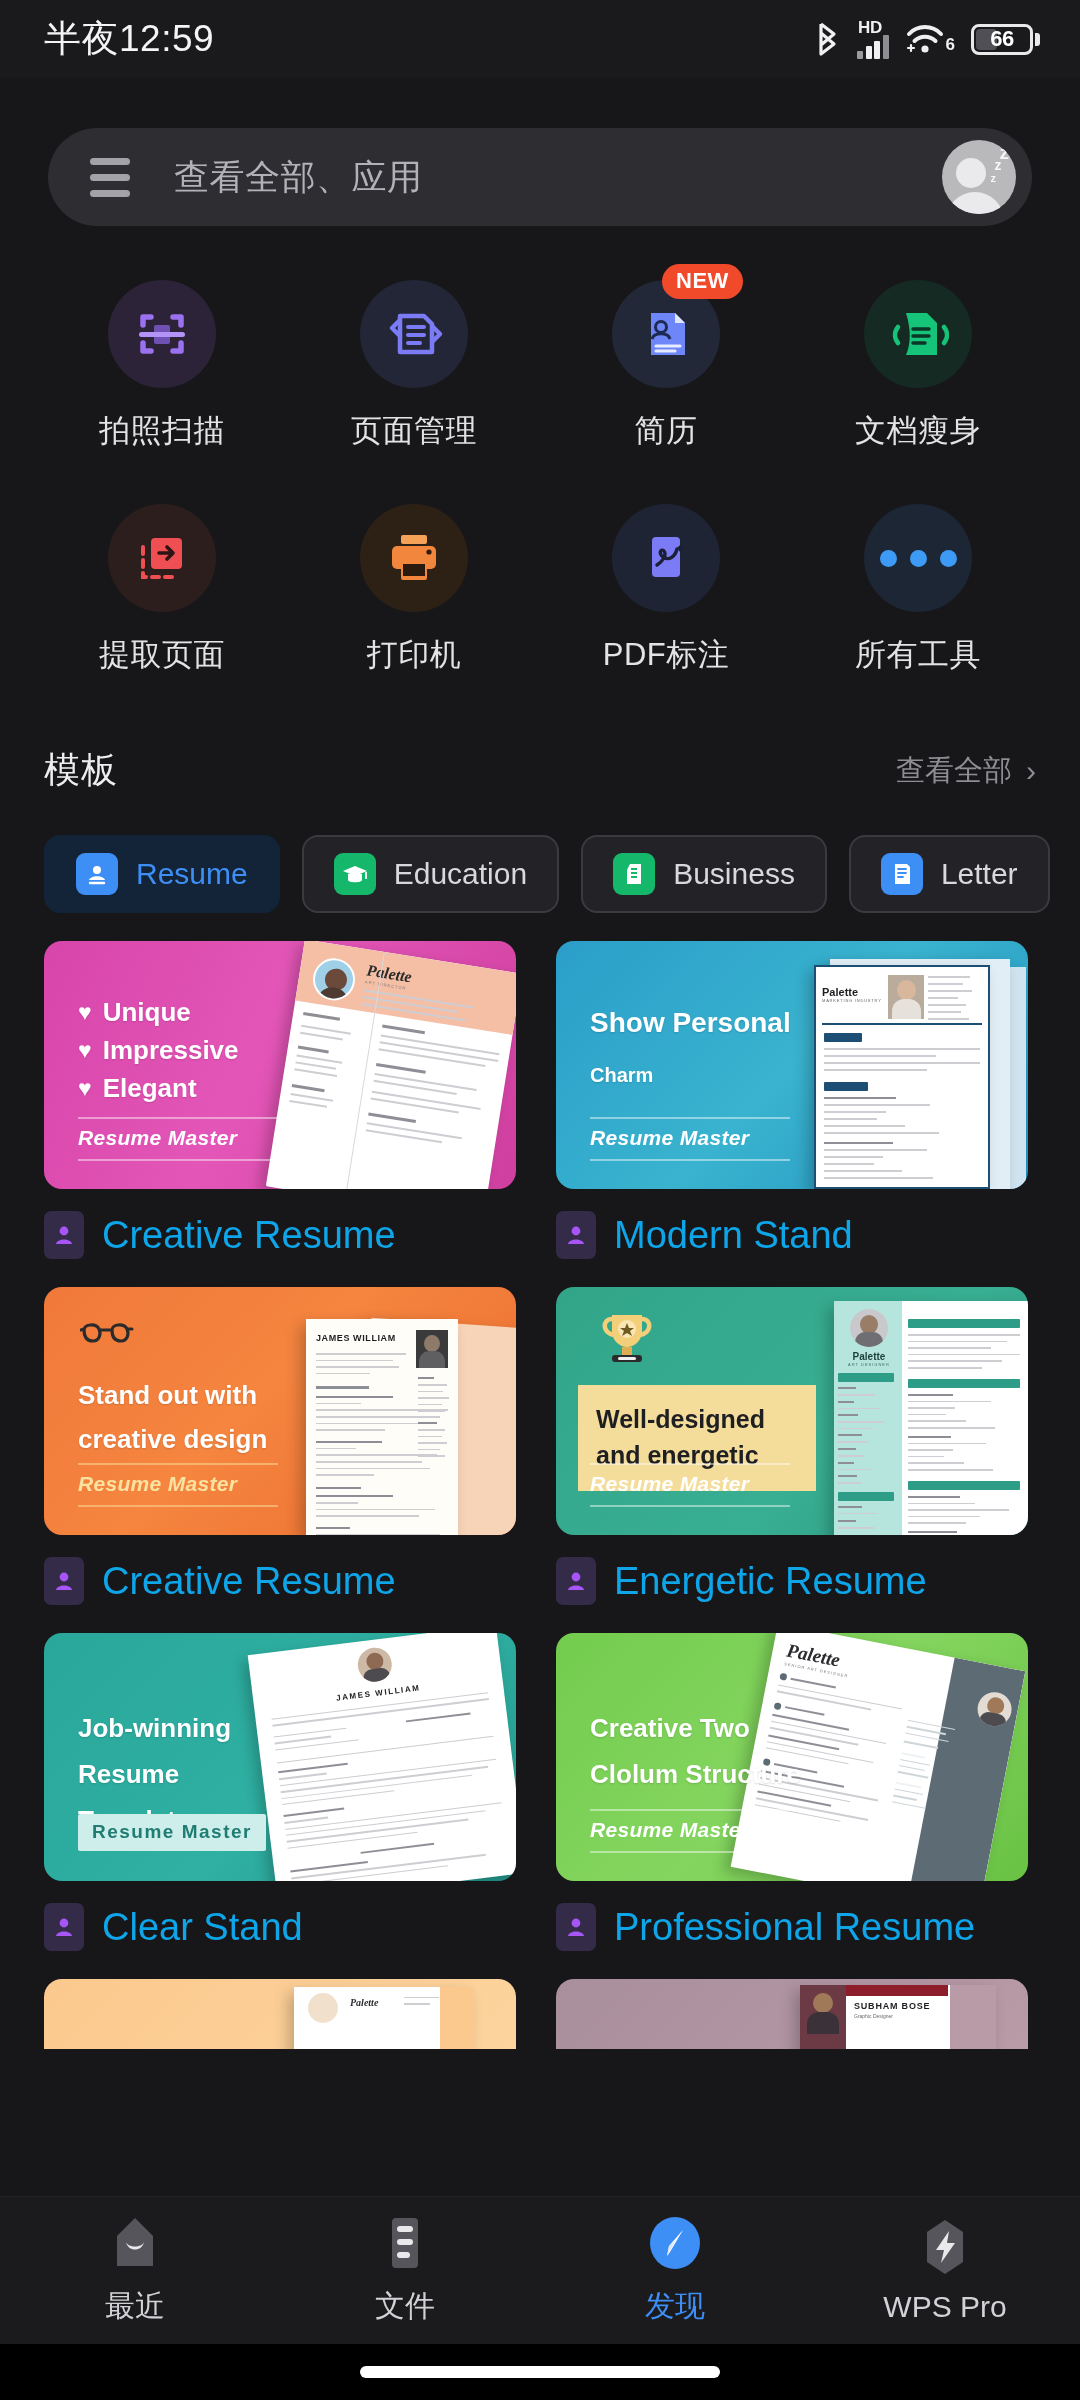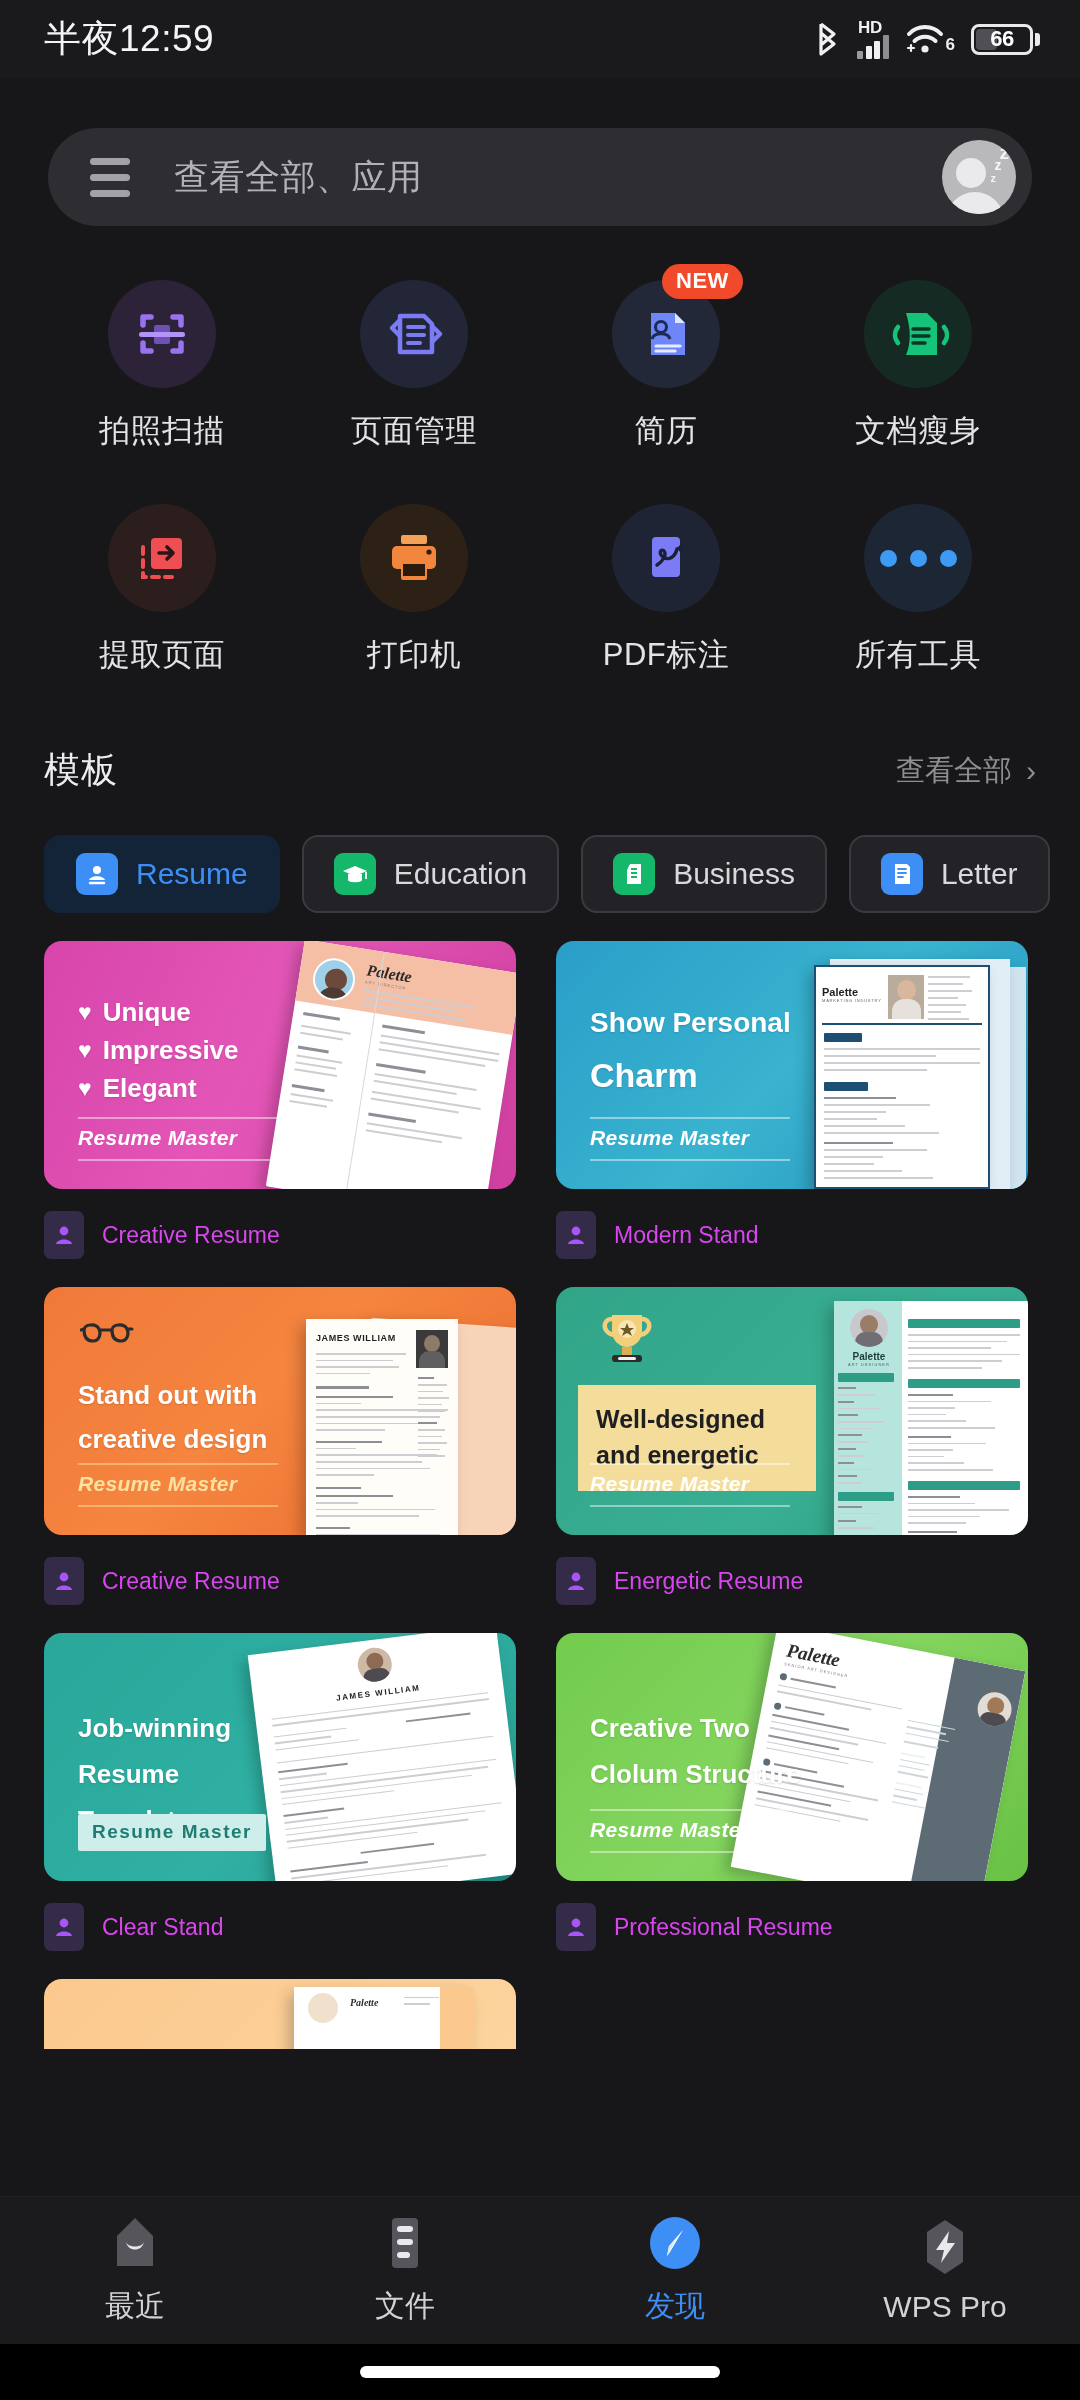--- a/index.html
+++ b/index.html
@@ -138,21 +138,21 @@
   }
   .pline { height: 2px; background: #cdcdd2; margin: 0 0 5px 0; }
   .pline.d { background: #8e8e96; }
   .pbar { height: 9px; border-radius: 1px; }
 
   .card-caption { display: flex; align-items: center; gap: 18px; padding: 22px 0 28px 0; }
   .cap-ico {
     width: 40px; height: 48px; border-radius: 7px; background: #332b47;
     display: flex; align-items: center; justify-content: center; flex: 0 0 auto;
   }
-  .cap-txt { color: #d946ef; font-size: 23px; }
+  .cap-txt { color: #0ea5e9; font-size: 38px; }
 
   
   .bottom-wrap { position: absolute; left: 0; right: 0; bottom: 0; }
   .bottomnav {
     height: 148px; background: #1b1b1e; display: flex; align-items: center;
     border-top: 1px solid #222226;
   }
   .navitem { flex: 1; display: flex; flex-direction: column; align-items: center; gap: 14px; cursor: pointer; }
   .nav-label { font-size: 30px; color: #d2d2d6; }
   .navitem.active .nav-label { color: #3d8ef5; }
@@ -483,21 +483,21 @@
               <div class="pline" style="width:66%"></div>
             <div class="pline" style="width:38%;margin-top:4px"></div>
               <div class="pline" style="width:32%"></div>
               <div class="pline" style="width:50%"></div>
               <div class="pline" style="width:70%"></div>
 
           </div>
         </div>
         <div class="card-txt" style="right:215px;top:56px;">
           <div style="font-size:28px;line-height:52px;">Show Personal</div>
-          <div style="font-size:34px;line-height:52px;">Charm</div>
+          <div style="font-size:20px;line-height:52px;">Charm</div>
         </div>
         <div class="card-brand">Resume Master</div>
       </div>
       <div class="card-caption">
         <span class="cap-ico">
           <svg width="22" height="24" viewBox="0 0 22 24">
               <circle cx="11" cy="8" r="4.4" fill="#a855f7"></circle>
               <path d="M3 21 C4 15 18 15 19 21 Z" fill="#a855f7"></path>
             </svg>
         </span>
@@ -823,20 +823,34 @@
           <div style="position:absolute;left:14px;top:6px;width:30px;height:30px;border-radius:50%;background:#f1e0cb;"></div>
           <div style="position:absolute;left:56px;top:10px;font-family:'Liberation Serif',serif;font-style:italic;font-weight:700;font-size:10px;color:#2c2c30;">Palette</div>
           <div style="position:absolute;left:110px;top:10px;width:50px;">
             <div class="pline" style="height:1.4px;width:70%"></div>
               <div class="pline" style="height:1.4px;width:52%"></div>
           </div>
           <div style="position:absolute;right:0;top:0;bottom:0;width:34px;background:#fbc98e;"></div>
         </div>
       </div>
     </div>
+    <div class="card-cell">
+      <div class="card" style="height:70px;border-radius:18px 18px 0 0;background:linear-gradient(135deg,#a98e9c 0%,#b99aa7 100%)">
+        <div class="paper" style="left:244px;top:6px;width:196px;height:120px;">
+          <div style="position:absolute;left:0;top:0;width:46px;height:70px;background:#6b3a44;overflow:hidden;">
+            <div style="position:absolute;left:13px;top:8px;width:20px;height:20px;border-radius:50%;background:#a07a58;"></div>
+            <div style="position:absolute;left:7px;top:27px;width:32px;height:22px;border-radius:12px 12px 0 0;background:#3a3238;"></div>
+          </div>
+          <div style="position:absolute;left:46px;top:0;right:48px;height:11px;background:#8e1d2c;"></div>
+          <div style="position:absolute;left:54px;top:16px;font-size:9px;font-weight:700;color:#1e1e22;letter-spacing:.8px;">SUBHAM BOSE</div>
+          <div style="position:absolute;left:54px;top:28px;font-size:5px;color:#6a6a70;">Graphic Designer</div>
+          <div style="position:absolute;right:0;top:0;bottom:0;width:46px;background:#b99aa7;"></div>
+        </div>
+      </div>
+    </div>
   </div>
 
   <div class="bottom-wrap">
     <div class="bottomnav">
       <div class="navitem">
         <svg width="52" height="58" viewBox="0 0 52 58">
             <path d="M8 22 L26 4 L44 22 V52 H8 Z" fill="#55555b"></path>
             <path d="M17 28 C19 38 33 38 35 28 C33 34 19 34 17 28 Z" fill="#e9e9ec"></path>
           </svg>
         <span class="nav-label">最近</span>

